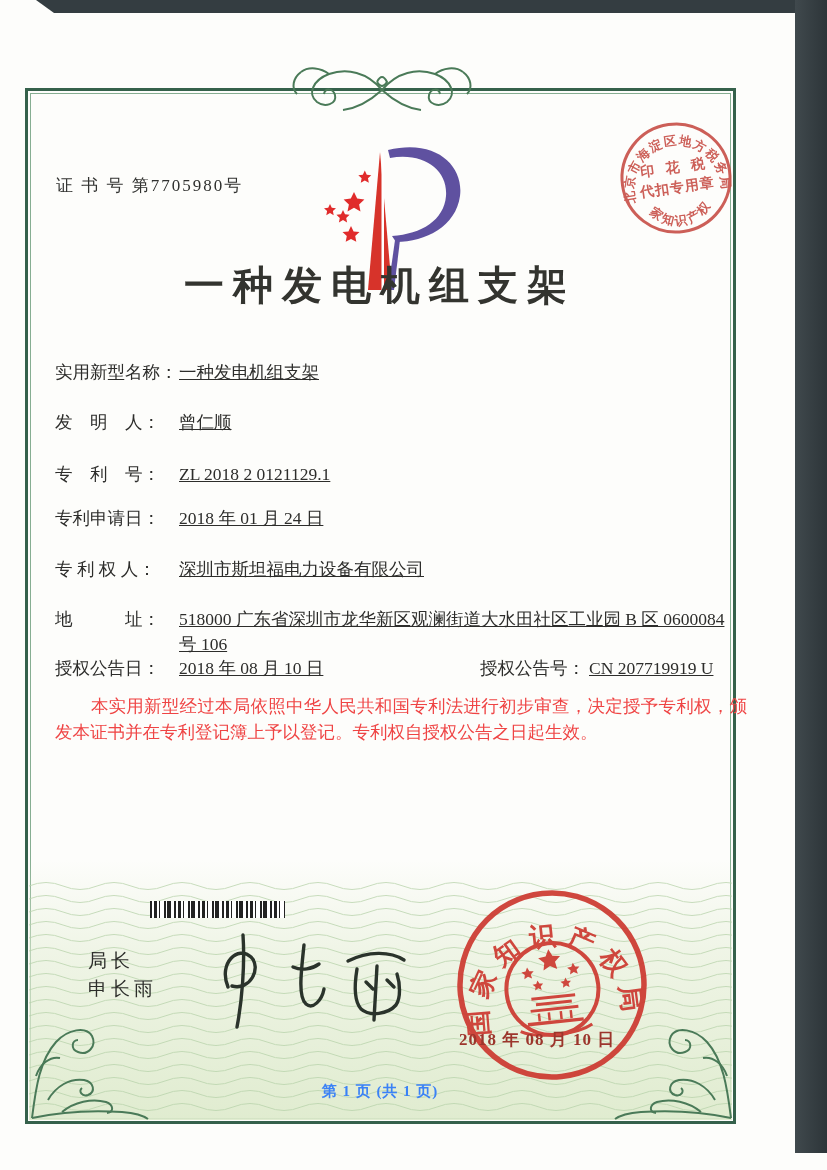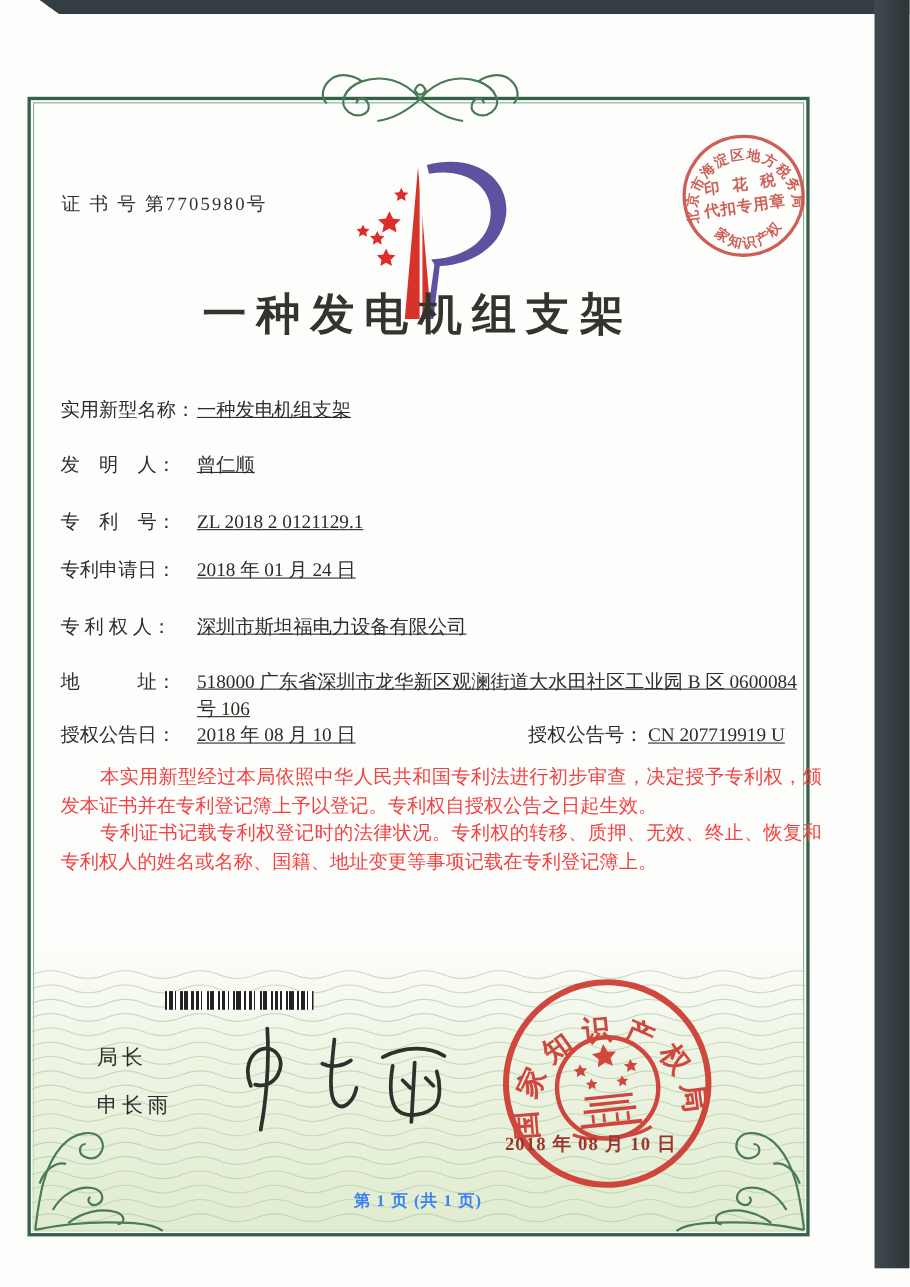--- a/index.html
+++ b/index.html
@@ -34,21 +34,21 @@
   .r3{top:506px;left:55px}.r4{top:557px;left:55px}.r5{top:607px;left:55px}
   .r6{top:656px;left:55px}.r7{top:656px;left:480px}
   .bodytext{position:absolute;left:55px;top:694px;width:692px;}
   .bodytext p{margin:0;text-indent:2.05em;text-align:justify;
     font-size:17.5px;line-height:25.5px;color:#ef4444;}
   .barcode{position:absolute;left:150px;top:901px;width:135px;height:17px;
     background:repeating-linear-gradient(90deg,
       #222 0 2px,#fff 2px 4px,#222 4px 7px,#fff 7px 9px,#222 9px 10px,
       #fff 10px 14px,#222 14px 16px,#fff 16px 17px,#222 17px 21px,#fff 21px 24px);}
   .signer{position:absolute;left:88px;top:948px;font-size:19px;letter-spacing:4px;color:#2c2d2a;}
-  .signer .name{display:block;margin-top:18px;}
+  .signer .name{display:block;margin-top:2px;}
   .sig-svg{position:absolute;left:198px;top:925px;}
   .seal-svg{position:absolute;left:452px;top:885px;opacity:.93;}
   .seal-date{position:absolute;left:459px;top:1028px;width:190px;font-size:17px;
     letter-spacing:1px;color:#9c352c;font-weight:bold;}
   .footer{position:absolute;left:30px;top:1082px;width:700px;text-align:center;
     font-size:15px;color:#3b82f6;letter-spacing:1px;font-weight:bold;}
   .stamp-svg{position:absolute;left:598px;top:100px;opacity:.88;}
   .logo-svg{position:absolute;left:318px;top:140px;}
   .ornament-top{position:absolute;left:267px;top:60px;}
   .corner-bl{position:absolute;left:26px;top:1016px;}
@@ -178,21 +178,20 @@
 </div>
 <div class="frow r6">
   <span class="flabel">授权公告日：</span><span class="fvalue">2018 年 08 月 10 日</span>
 </div>
 <div class="frow r7">
   <span class="flabel" style="min-width:0;margin-right:4px">授权公告号：</span><span class="fvalue">CN 207719919 U</span>
 </div>
 
 <div class="bodytext">
   <p>本实用新型经过本局依照中华人民共和国专利法进行初步审查，决定授予专利权，颁发本证书并在专利登记簿上予以登记。专利权自授权公告之日起生效。</p>
-  <p>专利证书记载专利权登记时的法律状况。专利权的转移、质押、无效、终止、恢复和专利权人的姓名或名称、国籍、地址变更等事项记载在专利登记簿上。</p>
 </div>
 
 <div class="barcode"></div>
 
 <div class="signer">
   <span>局长</span>
   <span class="name">申长雨</span>
 </div>
 
 <svg class="sig-svg" width="215" height="110" viewBox="0 0 215 110">

